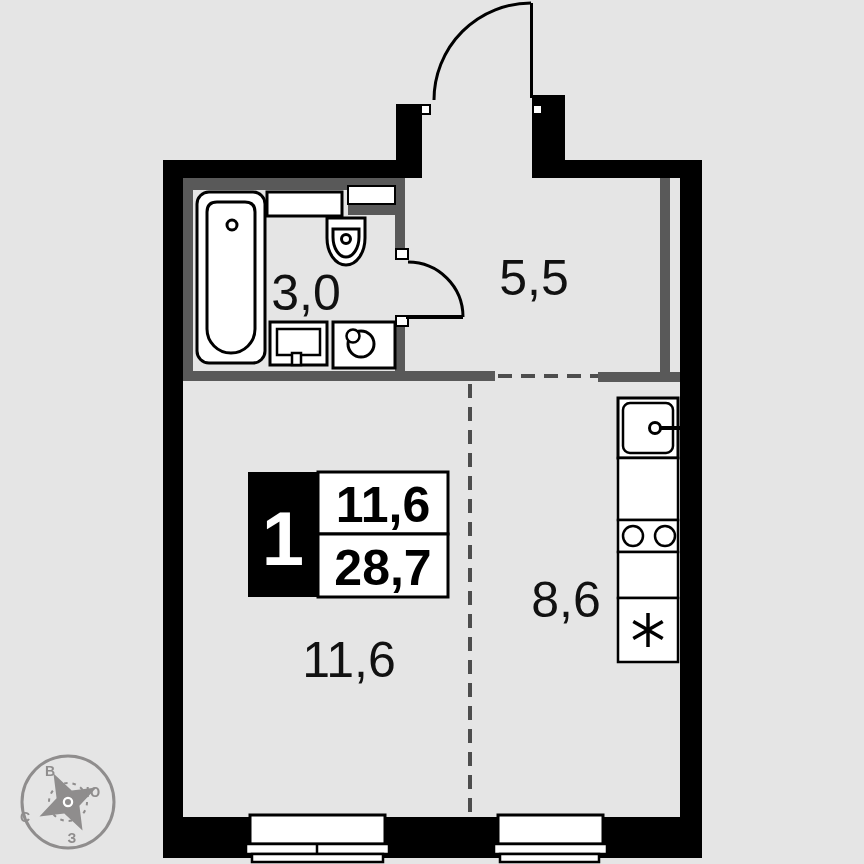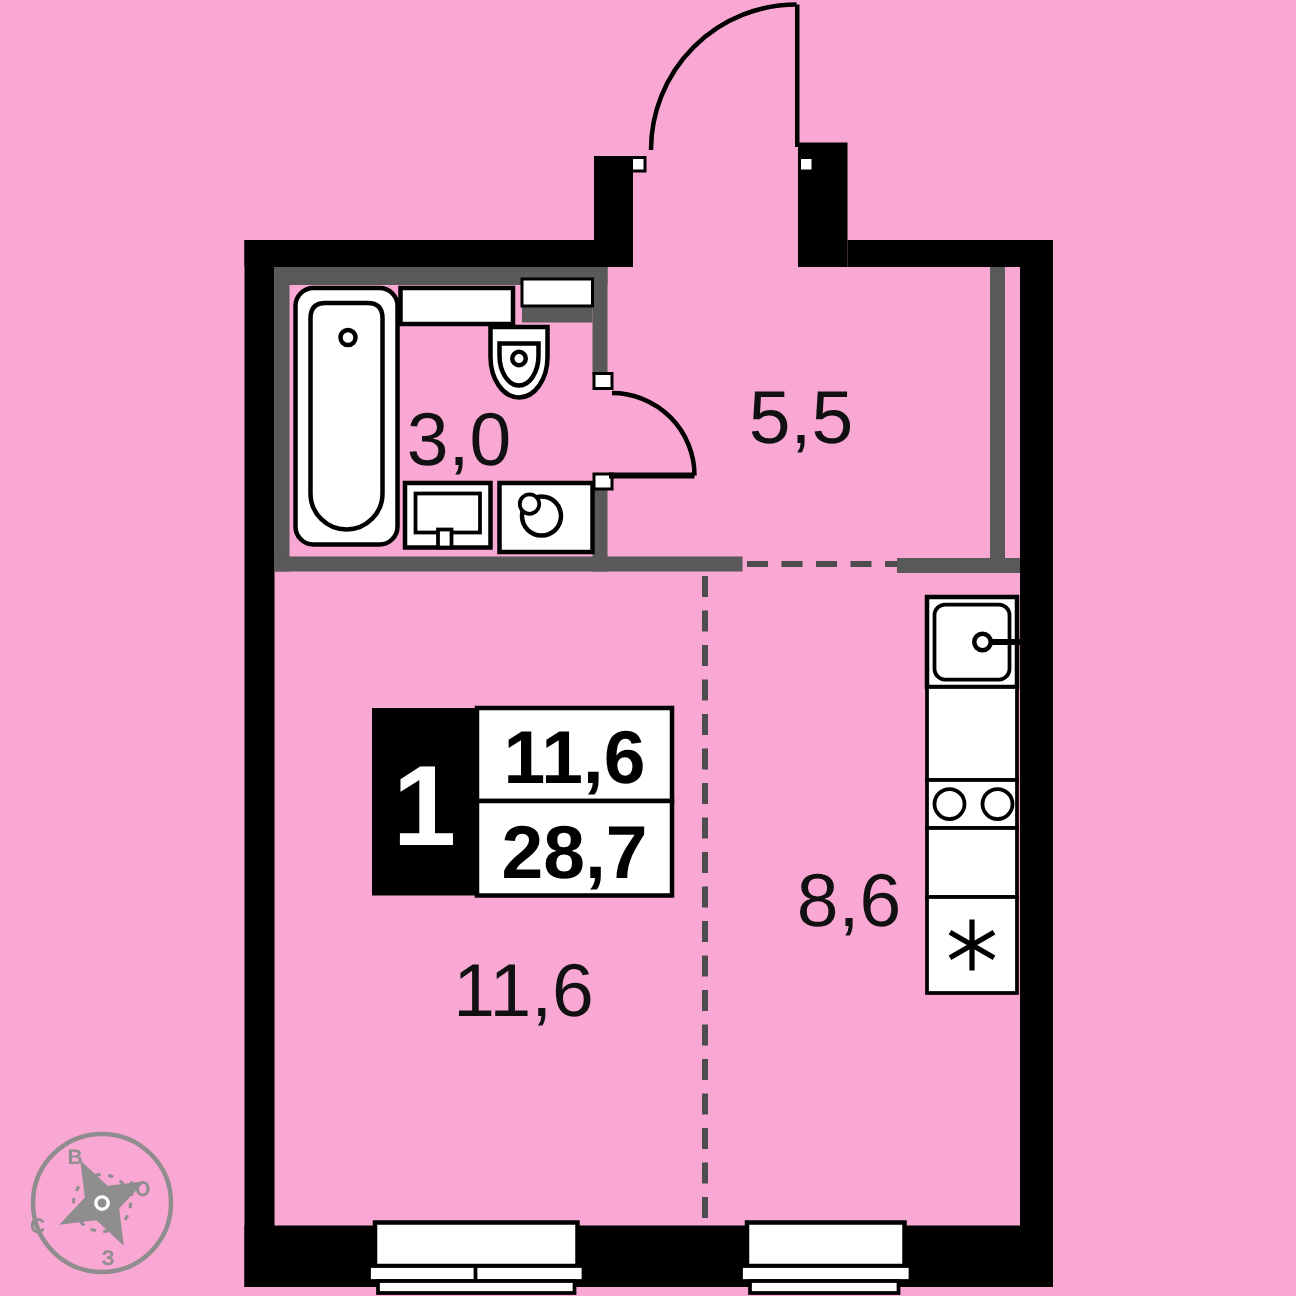--- a/index.html
+++ b/index.html
@@ -1,19 +1,19 @@
 <!DOCTYPE html>
 <html><head>
 <meta charset="utf-8">
 <style>
   html,body{margin:0;padding:0;background:#ffffff;}
   .canvas{
     position:relative;
     width:864px;height:864px;
-    background:#f9a8d4;
+    background:#e5e5e5;
     font-family:"Liberation Sans", sans-serif;
     overflow:hidden;
   }
   svg text{font-family:"Liberation Sans", sans-serif;}
   .room-label{font-size:50px;font-weight:400;fill:#111111;}
   .badge-num{font-size:50px;font-weight:700;fill:#000000;}
   .badge-one{font-size:76px;font-weight:700;fill:#ffffff;}
   .compass-letter{font-size:14px;font-weight:700;fill:#8f8d8d;}
 </style>
 </head>

